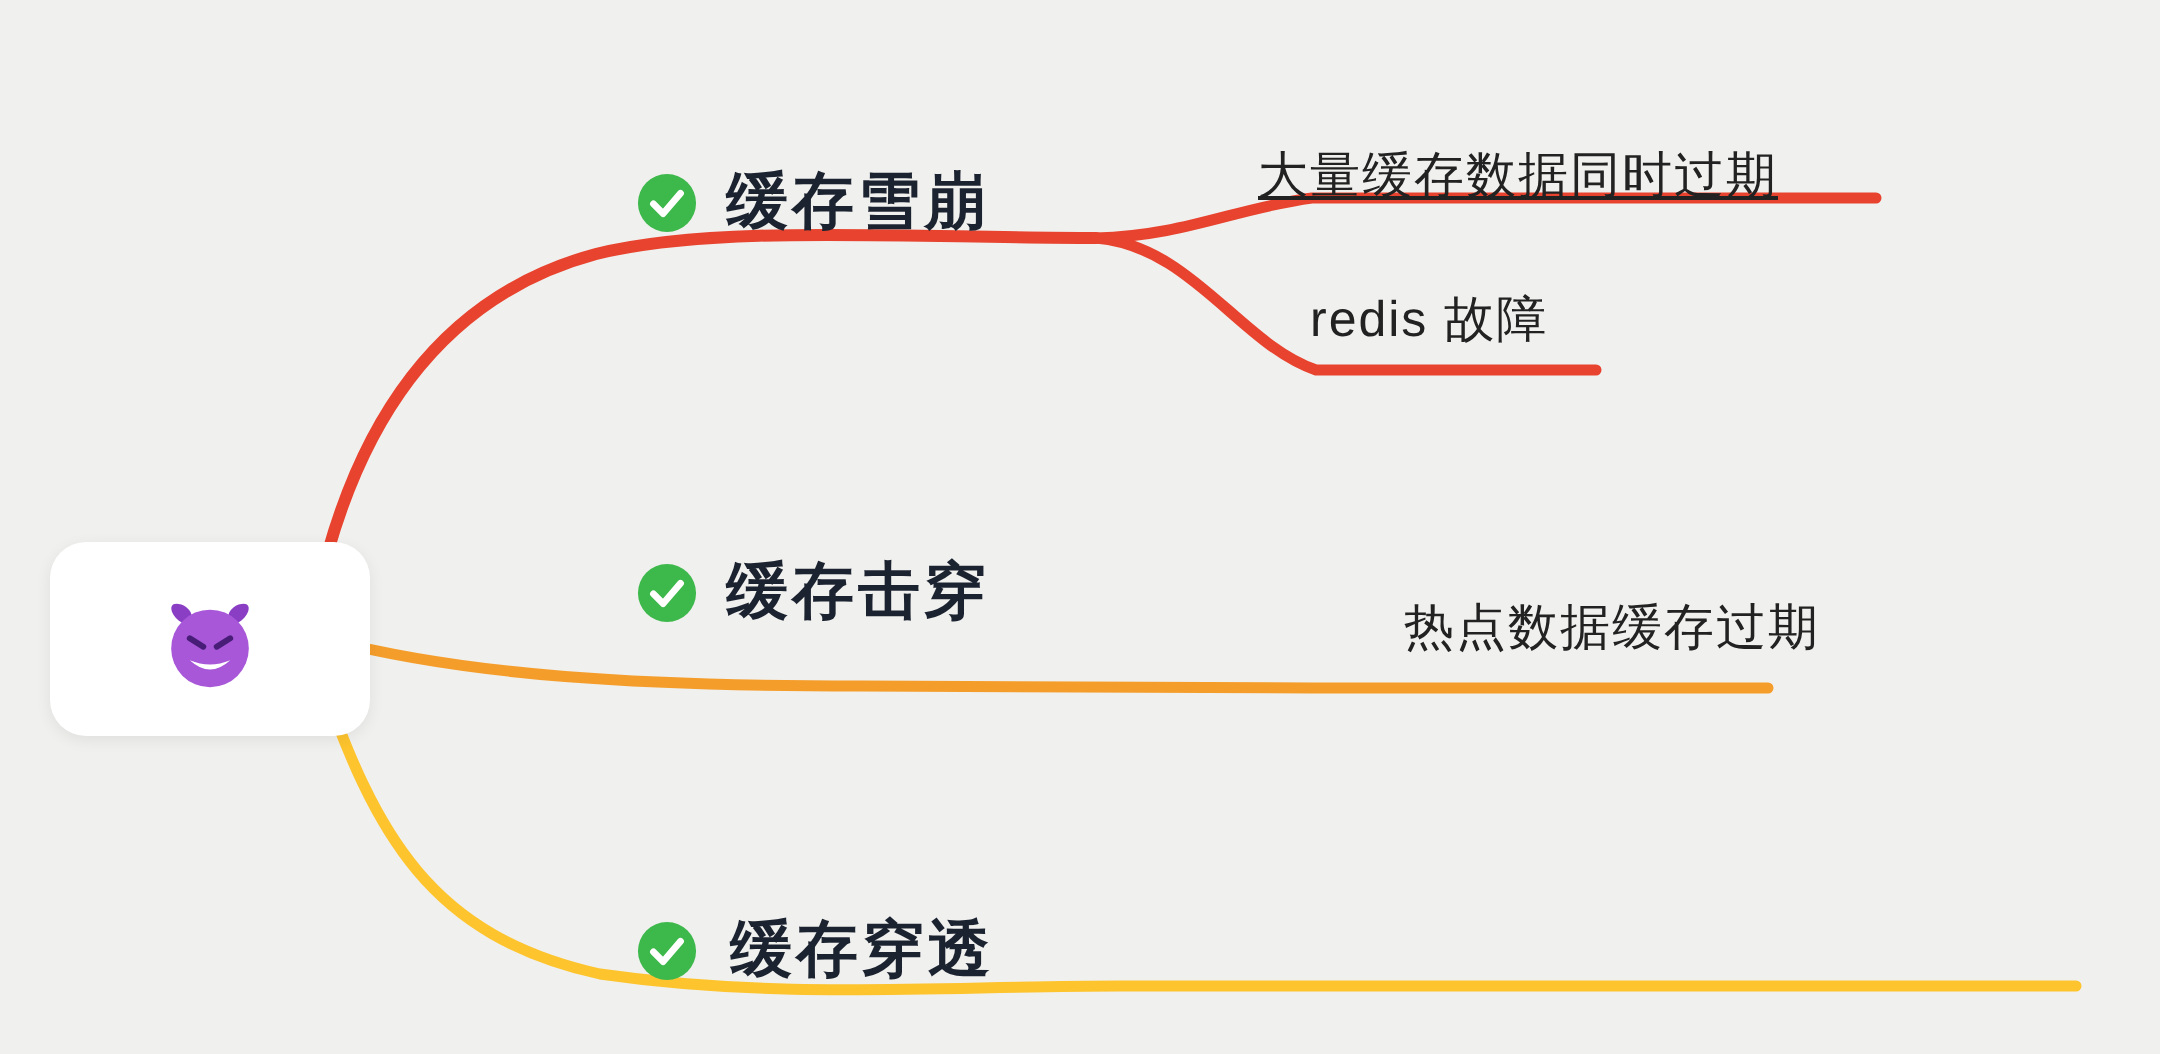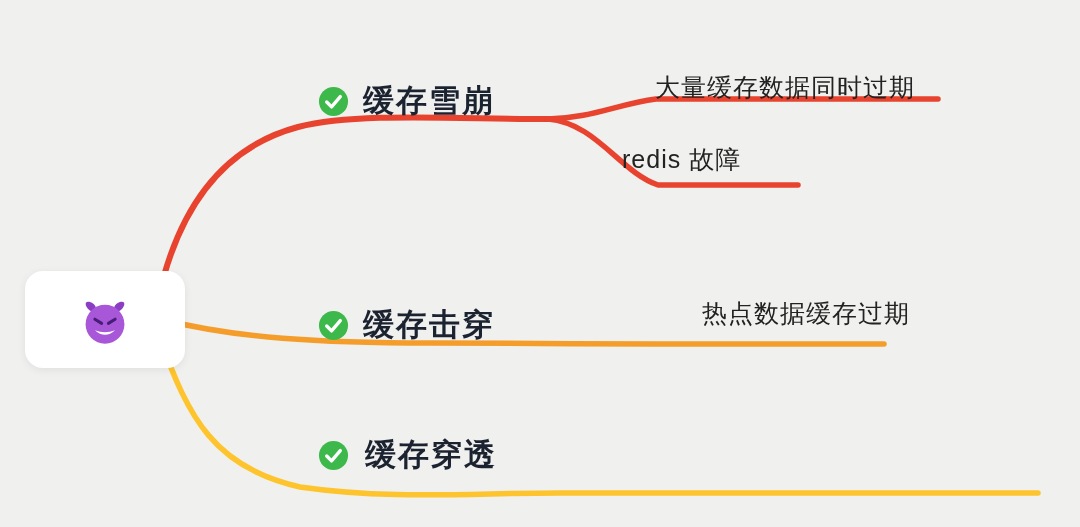--- a/index.html
+++ b/index.html
@@ -24,29 +24,29 @@
     position: absolute; display: flex; align-items: center; gap: 14px;
     height: 36px;
   }
   .topic-text {
     font-size: 31px; font-weight: bold; color: #1c2330; letter-spacing: 2px;
     white-space: nowrap;
   }
   .check { width: 31px; height: 31px; flex: 0 0 31px; }
 
   .t1 { left: 318px; top: 83px; }
-  .t2 { left: 318px; top: 278px; margin-top: 29px; }
-  .t3 { left: 318px; top: 437px; gap: 16px; }
+  .t2 { left: 318px; top: 278px; }
+  .t3 { left: 318px; top: 457px; gap: 16px; }
 
   .child-text {
     position: absolute; font-size: 25px; color: #222222; letter-spacing: 1px;
     white-space: nowrap;
   }
-  .c1a { left: 655px; top: 71px; }
-  .c1b { left: 622px; top: 143px; }
+  .c1a { left: 629px; top: 71px; text-decoration: underline; }
+  .c1b { left: 655px; top: 143px; }
   .c2a { left: 655px; top: 297px; margin-left: 47px; }
   .c3a { left: 655px; top: 441px; }
 </style>
 </head>
 <body>
 
 <div class="canvas">
 
   <svg class="links" viewBox="0 0 1080 527" aria-hidden="true">
 

